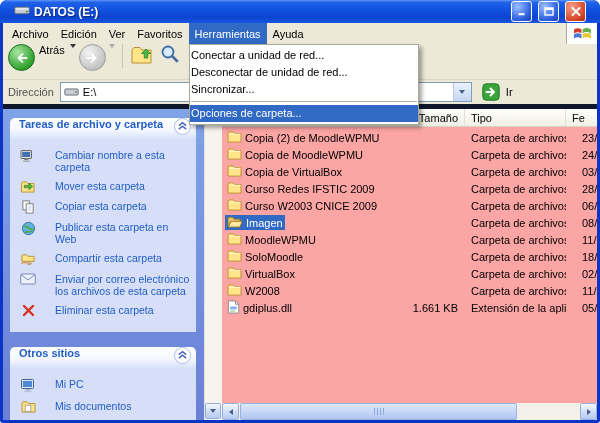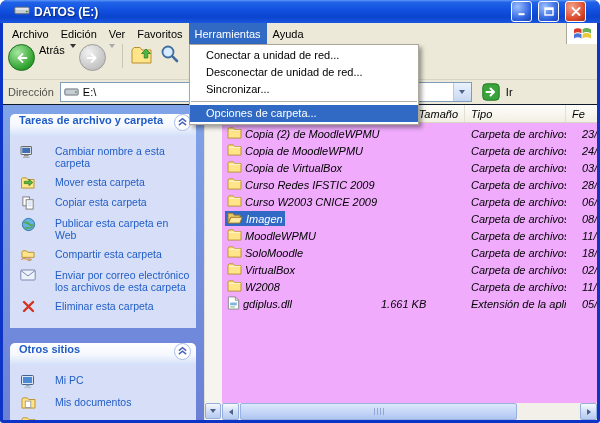--- a/index.html
+++ b/index.html
@@ -35,21 +35,21 @@
   .nav-circle.green{background:radial-gradient(circle at 35% 30%,#A6E7A0,#2DA12D 70%,#1E7F1E);border:1px solid #1C6E1C;}
   .nav-circle.grey{background:radial-gradient(circle at 35% 30%,#F2F2F2,#C4C4C4 70%,#ABABAB);border:1px solid #9C9C9C;}
   .back-label{margin:0 2px 0 4px;}
   .caret{width:0;height:0;border-left:3px solid transparent;border-right:3px solid transparent;
     border-top:4px solid #333;margin:0 3px;}
   .caret.dim{border-top-color:#A8A8A8;}
   .tool-sep{width:1px;height:24px;background:#C9C5B2;margin:0 4px;flex:none;}
   .tool-ico{display:flex;align-items:center;justify-content:center;padding:0 3px;}
   
   .addressbar{height:24px;display:flex;align-items:center;padding:0 5px;gap:6px;
-    border-bottom:1px solid #0f172a;flex:none;}
+    border-bottom:5px solid #0f172a;flex:none;}
   .addr-label{color:#50504A;}
   .combo{width:412px;height:20px;background:#fff;border:1px solid #7F9DB9;box-sizing:border-box;
     display:flex;align-items:center;padding-left:3px;}
   .combo-text{flex:1;padding-left:4px;}
   .combo-btn{width:17px;height:18px;background:linear-gradient(180deg,#EAF3FD,#C7D8F2);
     border-left:1px solid #B5CBE6;display:flex;align-items:center;justify-content:center;}
   .tri-down{width:0;height:0;border-left:3.5px solid transparent;border-right:3.5px solid transparent;
     border-top:4.5px solid #4C618A;}
   .tri-left{width:0;height:0;border-top:3.5px solid transparent;border-bottom:3.5px solid transparent;
     border-right:4.5px solid #4C618A;}
@@ -70,51 +70,51 @@
   .panel-b{background:#D6DFF7;padding:9px 4px 8px 9px;}
   .task{display:flex;align-items:flex-start;gap:18px;margin-bottom:7px;color:#215DC6;cursor:pointer;}
   .task .icn{width:18px;flex:none;display:flex;justify-content:center;}
   .task .txt{line-height:12px;font-size:10.5px;}
   .scrollstrip{width:17px;flex:none;background:#F5F4EF;position:relative;border-left:1px solid #E3E1D6;}
   .sbtn{width:16px;height:16px;box-sizing:border-box;border:1px solid #96AEDD;border-radius:2px;
     background:linear-gradient(180deg,#F6F9FE,#CBDAF6 60%,#B7CBF0);
     display:flex;align-items:center;justify-content:center;}
   .strip-btn{position:absolute;bottom:1px;left:0;}
   
-  .filearea{flex:1;min-width:0;background:#f0abfc;display:flex;flex-direction:column;font-style:italic;}
+  .filearea{flex:1;min-width:0;background:#fca5a5;display:flex;flex-direction:column;}
   .list-header{height:17px;flex:none;display:flex;
     background:linear-gradient(180deg,#FDFDFB,#F2F0E4);border-bottom:1px solid #D8D5C2;}
   .hcell{box-sizing:border-box;padding:0 6px;border-right:1px solid #E3E1D5;
     display:flex;align-items:center;white-space:nowrap;overflow:hidden;}
   .hcell.c-name{width:159px;}
   .hcell.c-size{width:84px;justify-content:flex-end;}
   .hcell.c-type{width:101px;}
   .hcell.c-date{flex:1;border-right:none;}
   .list-rows{flex:1;overflow:hidden;padding-top:2px;}
   .row{height:17px;display:flex;align-items:center;}
   .cell-name{width:159px;box-sizing:border-box;padding-left:3px;display:flex;align-items:center;
     white-space:nowrap;overflow:hidden;}
   .namewrap{display:inline-flex;align-items:center;gap:3px;padding:0 2px;white-space:nowrap;}
   .row.sel .namewrap{background:#316AC5;color:#fff;}
-  .cell-size{width:84px;box-sizing:border-box;padding-right:7px;white-space:nowrap;}
+  .cell-size{width:84px;box-sizing:border-box;text-align:right;padding-right:7px;white-space:nowrap;}
   .cell-type{width:101px;box-sizing:border-box;padding-left:6px;white-space:nowrap;overflow:hidden;}
   .cell-date{flex:1;padding-left:6px;white-space:nowrap;overflow:hidden;margin-left:10px;}
   .hscroll{height:17px;flex:none;position:relative;background:#F2F0E8;}
   .hs-left{position:absolute;left:0;top:0;width:17px;height:17px;}
   .hs-right{position:absolute;right:0;top:0;width:17px;height:17px;}
   .hs-left .sbtn,.hs-right .sbtn{width:17px;height:17px;}
   .thumb{position:absolute;left:18px;top:0;width:277px;height:17px;box-sizing:border-box;
     border:1px solid #98B2E2;border-radius:2px;
     background:linear-gradient(180deg,#DCE8FB,#C2D4F6 60%,#B0C6F0);
     display:flex;align-items:center;justify-content:center;gap:2px;}
   .thumb i{display:block;width:1px;height:7px;background:#8FA8D8;}
   
   .menu-pop{position:absolute;top:44px;left:183px;width:228px;background:#fff;
     border:1px solid #ACA899;box-shadow:3px 3px 4px rgba(0,0,0,0.35);padding:2px 0;z-index:40;}
-  .mi{height:17px;line-height:17px;padding-left:16px;white-space:nowrap;cursor:default;}
+  .mi{height:17px;line-height:17px;padding-left:1px;white-space:nowrap;cursor:default;}
   .mi.hl{background:#316AC5;color:#fff;}
   .msep{height:1px;background:#B5B2A5;margin:3px 1px;}
 </style>
 </head>
 <body>
 
 <div class="window" id="win">
 
   <div class="titlebar">
     <span>

